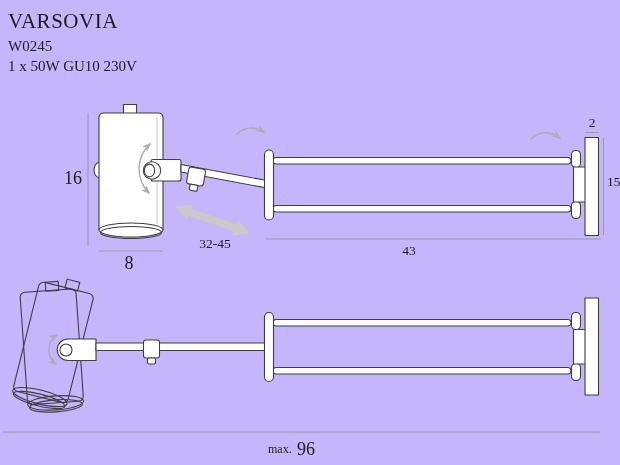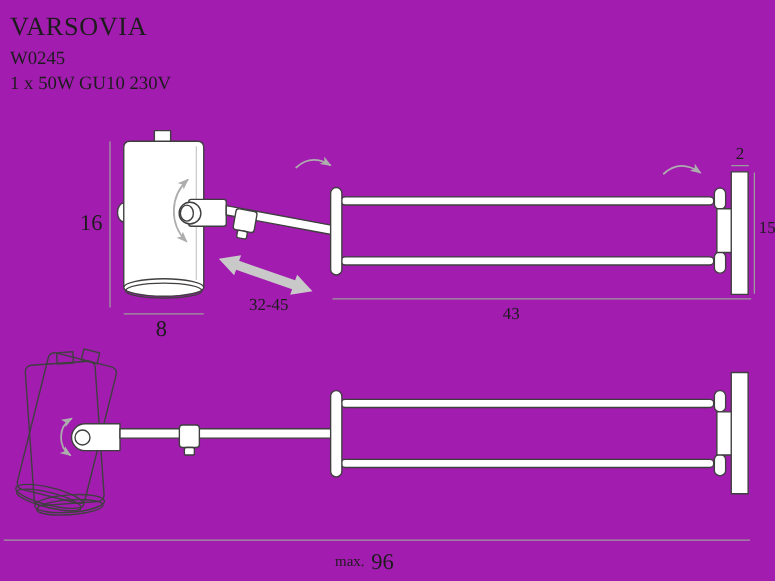--- a/index.html
+++ b/index.html
@@ -1,16 +1,16 @@
 <!DOCTYPE html>
 <html><head>
 <meta charset="utf-8">
 <style>
   html,body{margin:0;padding:0;background:#ffffff;}
-  .page{position:relative;width:620px;height:465px;background:#a21caf;overflow:hidden;
+  .page{position:relative;width:620px;height:465px;background:#c4b5fd;overflow:hidden;
         font-family:"Liberation Serif","DejaVu Serif",serif;}
   svg{display:block;}
   
   .ln   {fill:none;stroke:#3f3f3f;stroke-width:1.1;stroke-linejoin:round;stroke-linecap:round;}
   .fw   {fill:#ffffff;stroke:#3f3f3f;stroke-width:1.1;stroke-linejoin:round;}
   .thin {fill:none;stroke:#bdbdbd;stroke-width:0.8;}
   .dim  {fill:none;stroke:#9c9c9c;stroke-width:1;}
   .rot  {fill:none;stroke:#adadad;stroke-width:1.4;stroke-linecap:round;}
   .rothead{fill:#adadad;stroke:none;}
   

